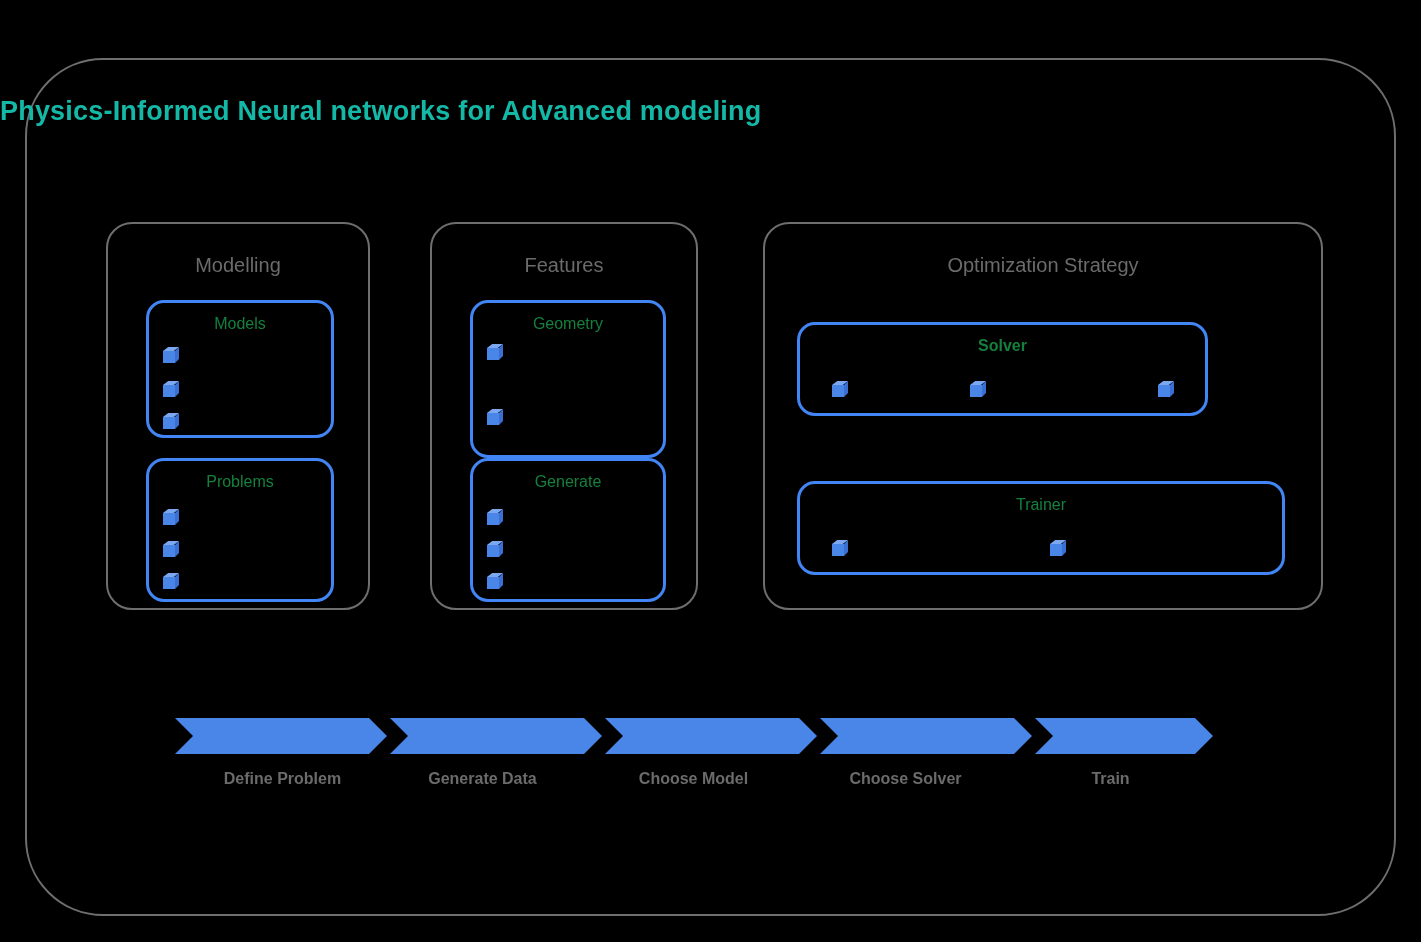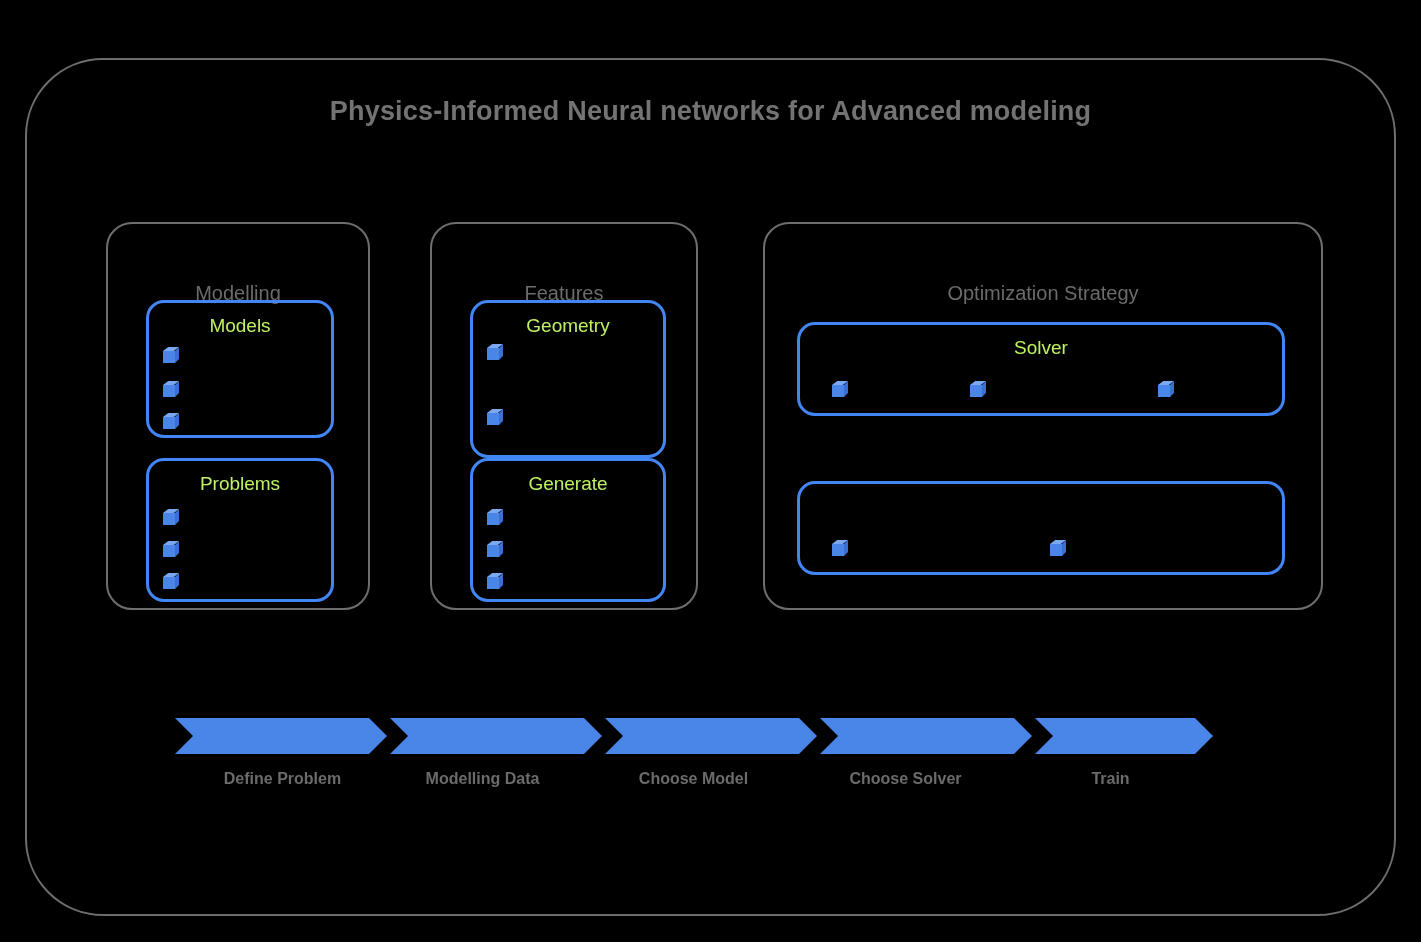--- a/index.html
+++ b/index.html
@@ -25,22 +25,21 @@
     border: 2px solid #6e6e6e;
     border-radius: 78px;
     box-sizing: border-box;
   }
 
   #diagram-title {
     position: absolute;
     left: 0;
     top: 96px;
     width: 1421px;
-    text-align: center;
-    color: #737373;
+    color: #14b8a6;
     font-size: 27px;
     font-weight: bold;
     letter-spacing: .2px;
   }
 
   
   .group-box {
     position: absolute;
     border: 2px solid #6e6e6e;
     border-radius: 26px;
@@ -48,49 +47,48 @@
   }
   .group-title {
     position: absolute;
     top: 30px;
     left: 0;
     width: 100%;
     text-align: center;
     color: #6b6b6b;
     font-size: 20px;
     font-weight: normal;
-    margin-top: 28px;
   }
 
   #group-modelling { left: 106px;  top: 222px; width: 264px; height: 388px; }
   #group-features  { left: 430px;  top: 222px; width: 268px; height: 388px; }
   #group-optimization { left: 763px; top: 222px; width: 560px; height: 388px; padding-left: 15px; }
 
   
   .card {
     position: absolute;
     border: 3px solid #4285f4;
     border-radius: 18px;
     box-sizing: border-box;
   }
   .card-title {
     position: absolute;
     top: 12px;
     left: 0;
     width: 100%;
     text-align: center;
-    color: #bef264;
-    font-size: 19px;
+    color: #15803d;
+    font-size: 16px;
   }
 
   #card-models    { left: 146px; top: 300px; width: 188px; height: 138px; }
   #card-problems  { left: 146px; top: 458px; width: 188px; height: 144px; }
   #card-geometry  { left: 470px; top: 300px; width: 196px; height: 158px; }
   #card-callbacks { left: 470px; top: 458px; width: 196px; height: 144px; }
-  #card-solver    { left: 797px; top: 322px; width: 488px; height: 94px; }
+  #card-solver    { left: 797px; top: 322px; width: 411px; height: 94px; font-weight: bold; }
   #card-trainer   { left: 797px; top: 481px; width: 488px; height: 94px; }
 
   
   .cube {
     position: absolute;
     width: 16px;
     height: 16px;
   }
   .cube .face-front {
     position: absolute;
@@ -246,20 +244,21 @@
       <div class="face-side2"></div>
   </div>
   <div class="cube" style="left:358px; top:56px;">
     <div class="face-top-poly"></div>
       <div class="face-front"></div>
       <div class="face-side2"></div>
   </div>
 </div>
 
 <div class="card" id="card-trainer">
+  <div class="card-title">Trainer</div>
   <div class="cube" style="left:32px; top:56px;">
     <div class="face-top-poly"></div>
       <div class="face-front"></div>
       <div class="face-side2"></div>
   </div>
   <div class="cube" style="left:250px; top:56px;">
     <div class="face-top-poly"></div>
       <div class="face-front"></div>
       <div class="face-side2"></div>
   </div>
@@ -267,16 +266,16 @@
 
 <div id="flow-strip">
   <div class="chevron" style="left:0px;   width:212px;"></div>
   <div class="chevron" style="left:215px; width:212px;"></div>
   <div class="chevron" style="left:430px; width:212px;"></div>
   <div class="chevron" style="left:645px; width:212px;"></div>
   <div class="chevron" style="left:860px; width:178px;"></div>
 </div>
 
 <div class="flow-label" style="left:175px; width:215px;">Define Problem</div>
-<div class="flow-label" style="left:375px; width:215px;">Modelling Data</div>
+<div class="flow-label" style="left:375px; width:215px;">Generate Data</div>
 <div class="flow-label" style="left:586px; width:215px;">Choose Model</div>
 <div class="flow-label" style="left:798px; width:215px;">Choose Solver</div>
 <div class="flow-label" style="left:1003px; width:215px;">Train</div>
 
 </body></html>

